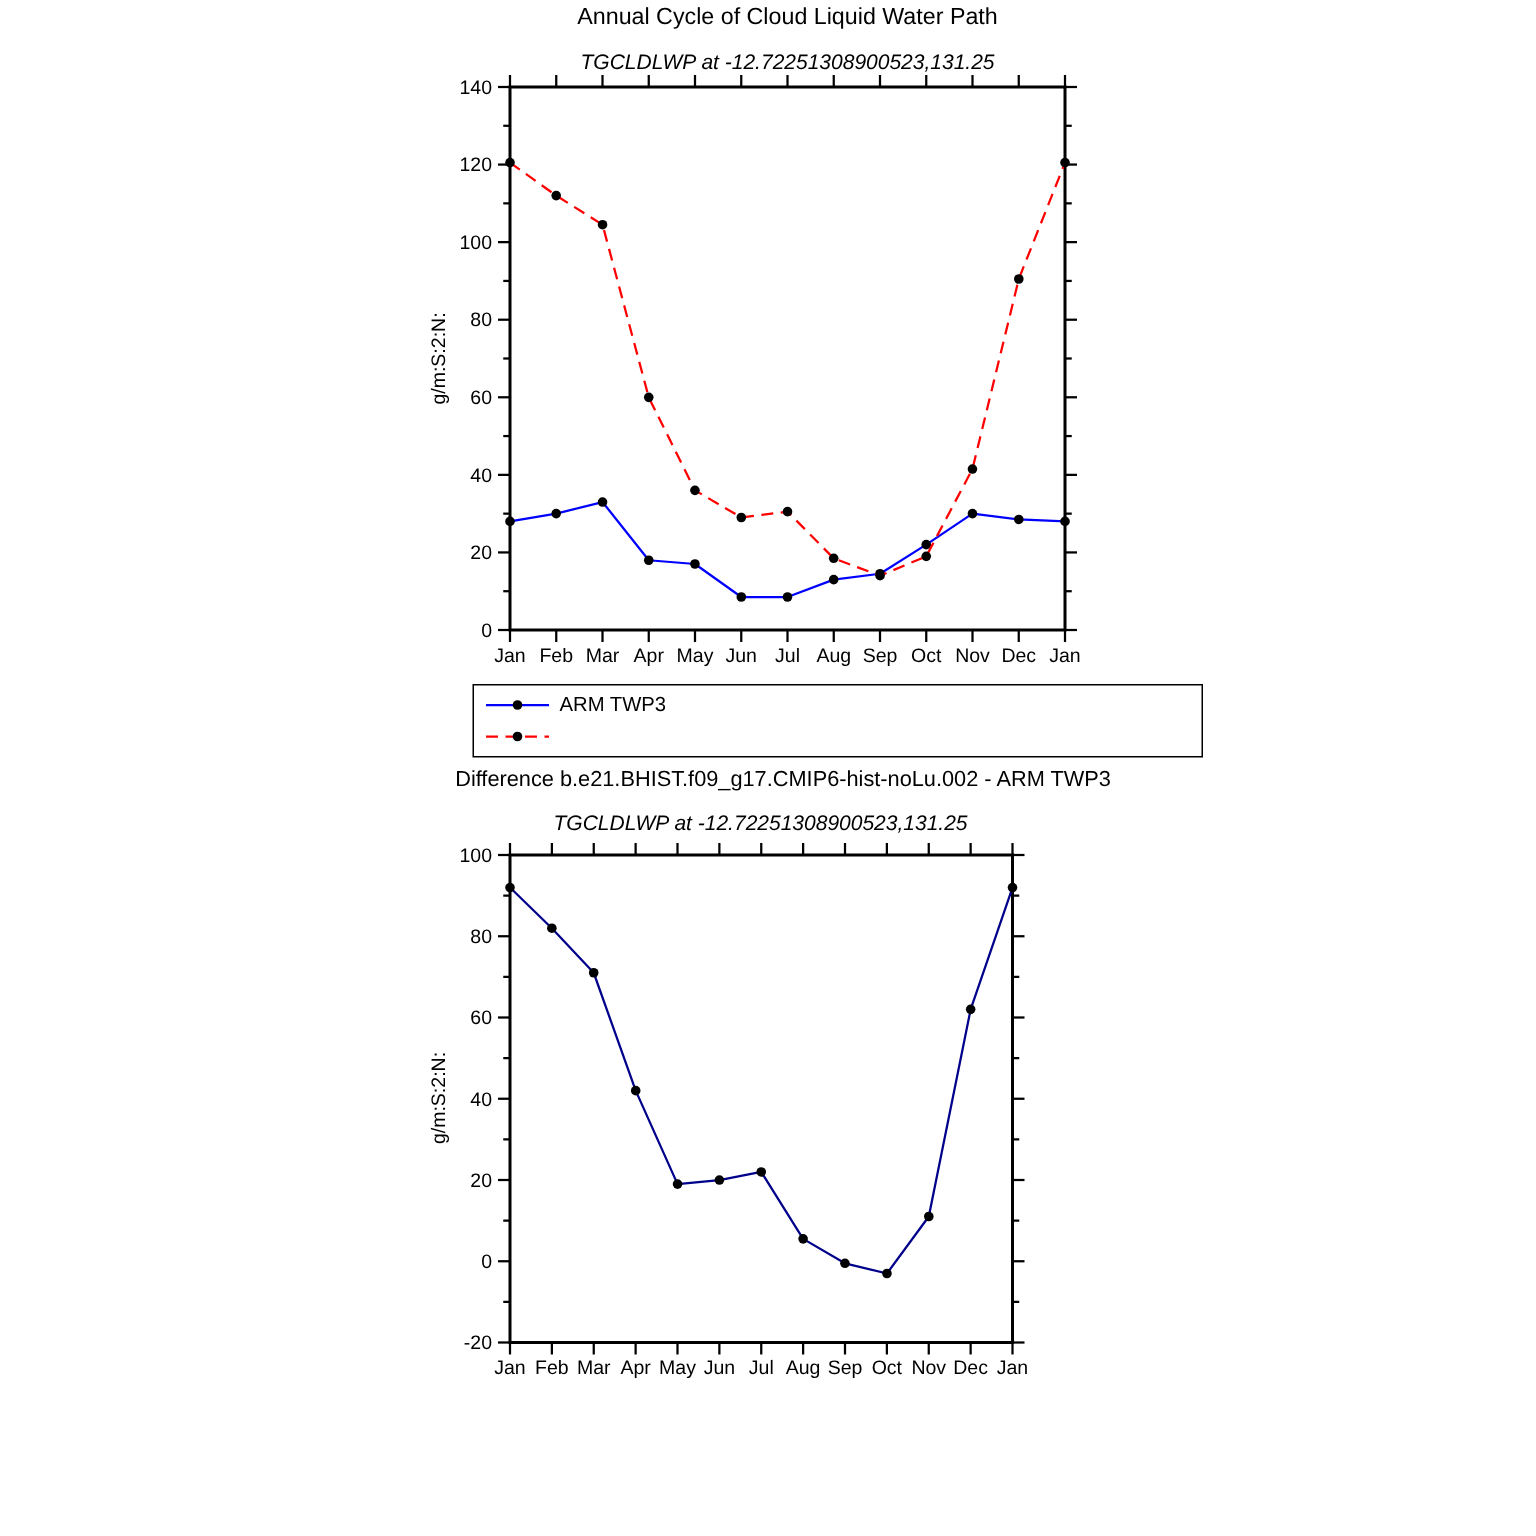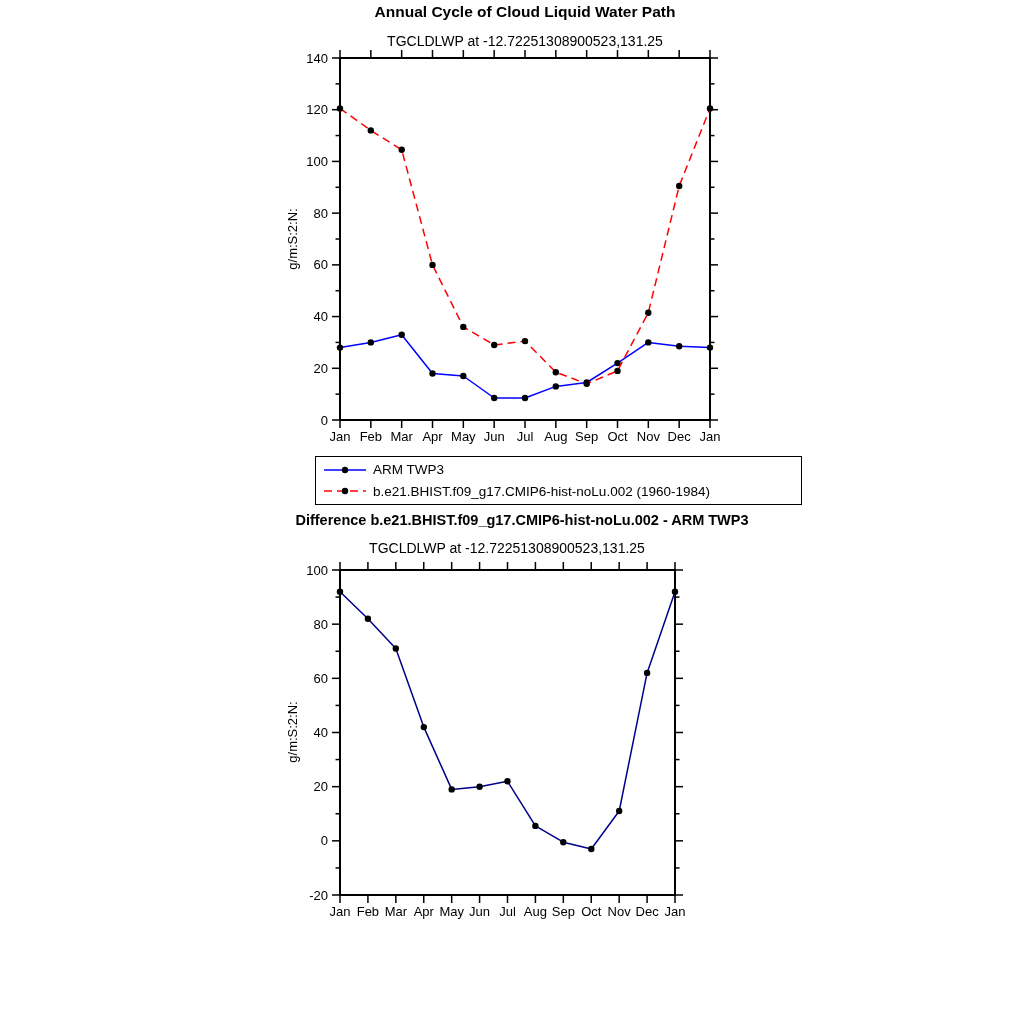--- a/index.html
+++ b/index.html
@@ -1,22 +1,22 @@
 <!DOCTYPE html>
 <html><head>
 <meta charset="utf-8">
 <style>
   html,body{margin:0;padding:0;}
   body{
     width:1024px;height:1024px;position:relative;overflow:hidden;
     background:#ffffff;color:#000;
     font-family:"Liberation Sans","DejaVu Sans",sans-serif;
   }
-  .ctitle{position:absolute;transform:translateX(-50%);white-space:nowrap;font-weight:bold;}
-  .csub{position:absolute;transform:translateX(-50%);white-space:nowrap;}
+  .ctitle{position:absolute;transform:translateX(-50%);white-space:nowrap;font-weight:normal;}
+  .csub{position:absolute;transform:translateX(-50%);white-space:nowrap;font-style:italic;}
   .ylab{position:absolute;transform:translate(-50%,-50%) rotate(-90deg);white-space:nowrap;font-size:13px;}
   #plots{position:absolute;left:0;top:0;}
   .legend{
     position:absolute;left:315px;top:456px;width:487px;height:49px;
     border:1px solid #000;box-sizing:border-box;background:#fff;
     display:flex;flex-direction:column;justify-content:center;padding:2px 5px;
   }
   .legend-row{display:flex;align-items:center;height:22px;}
   .legend-row svg{flex:0 0 auto;margin-right:4px;}
   .legend-row span{font-size:13.5px;white-space:nowrap;}
@@ -245,15 +245,14 @@
       <line class="ls" x1="3" y1="6" x2="45" y2="6" stroke="#0000ff" stroke-width="1.5"></line>
       <circle cx="24" cy="6" r="3.2" fill="#000"></circle>
     </svg>
     <span>ARM TWP3</span>
   </div>
   <div class="legend-row">
     <svg width="48" height="12">
       <line class="ls" x1="3" y1="6" x2="45" y2="6" stroke="#ff0000" stroke-width="1.5" stroke-dasharray="8,5"></line>
       <circle cx="24" cy="6" r="3.2" fill="#000"></circle>
     </svg>
-    <span>b.e21.BHIST.f09_g17.CMIP6-hist-noLu.002 (1960-1984)</span>
   </div>
 </div>
 
 </body></html>

